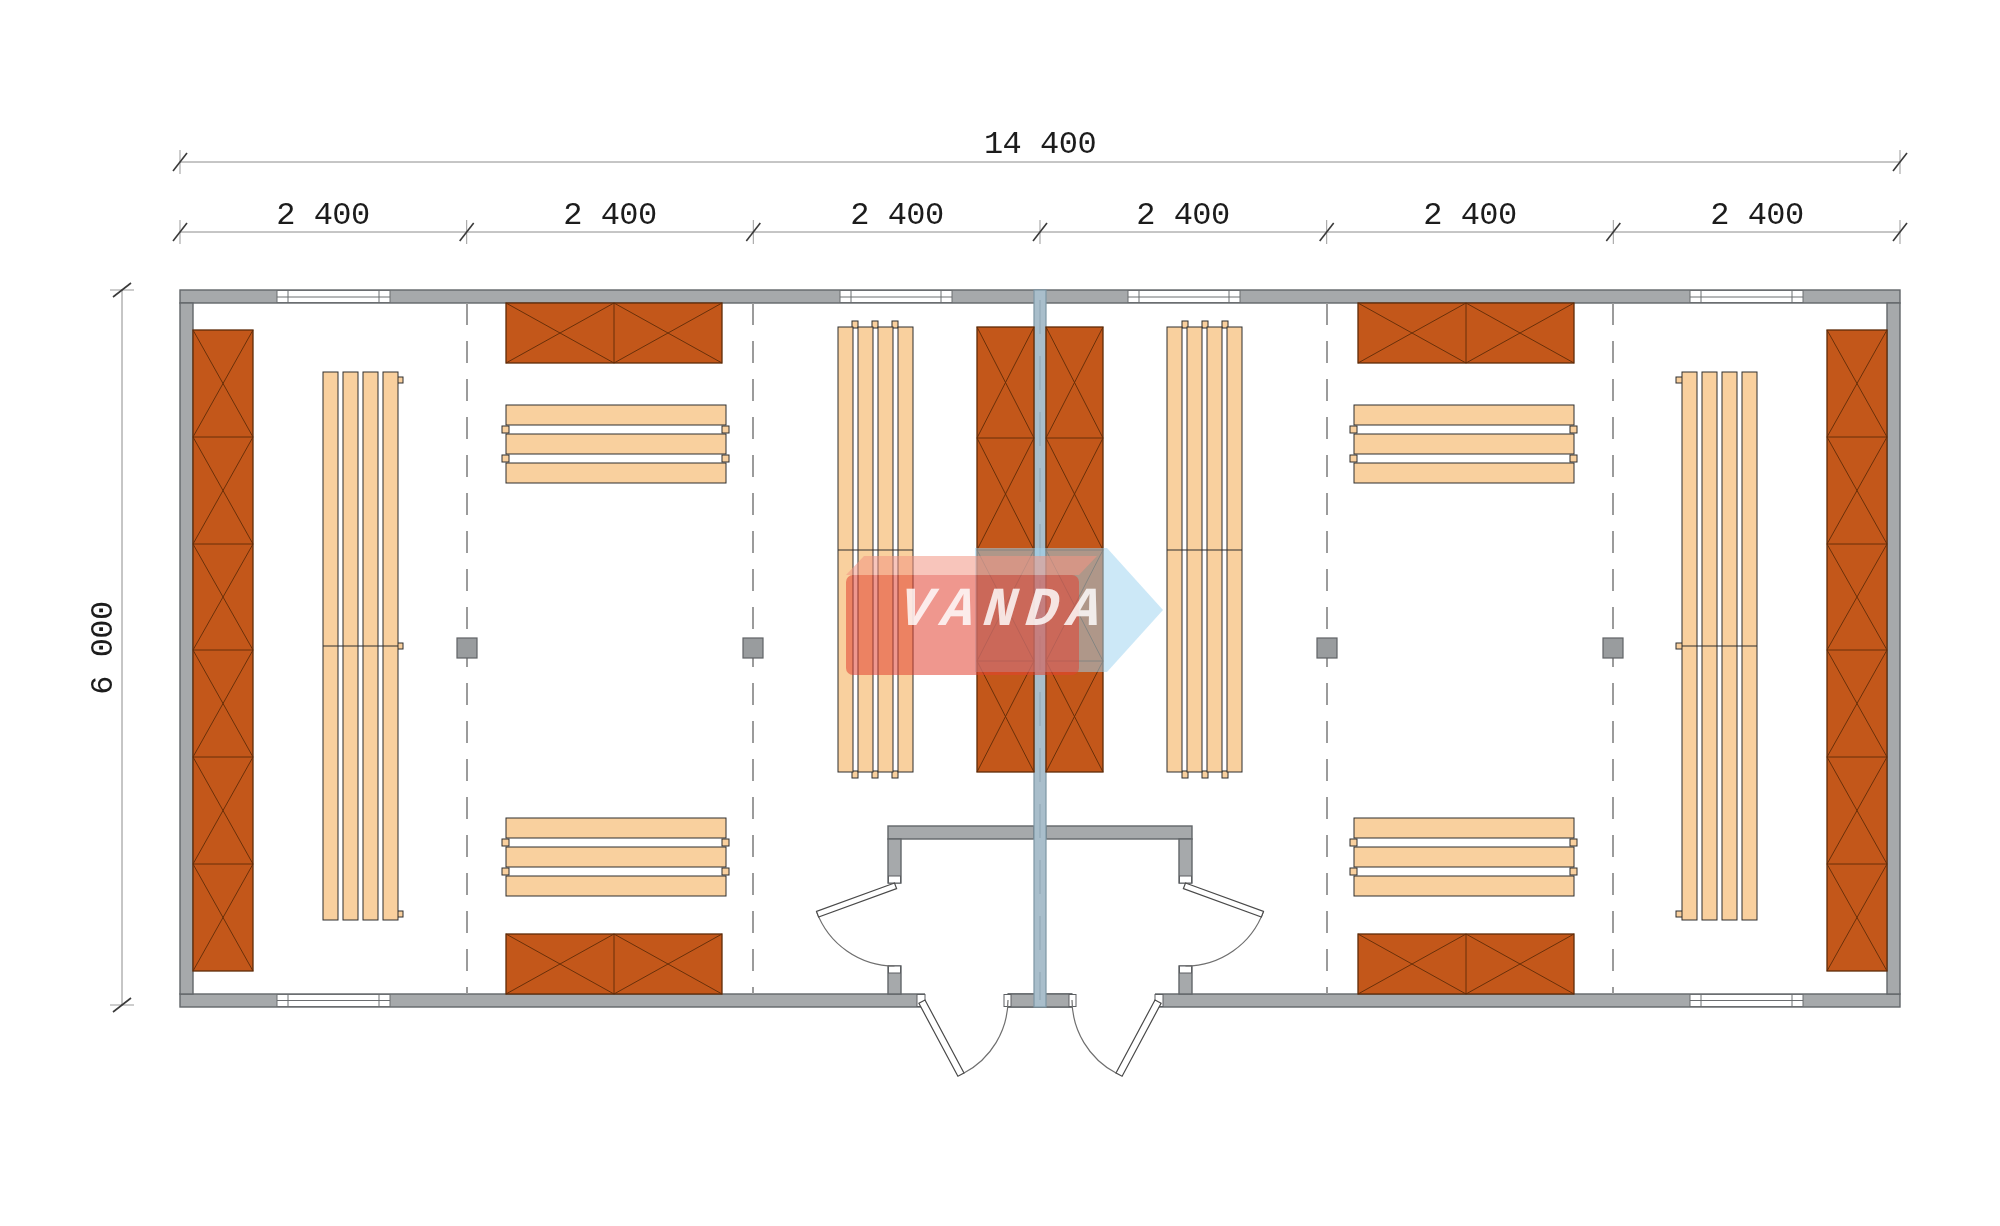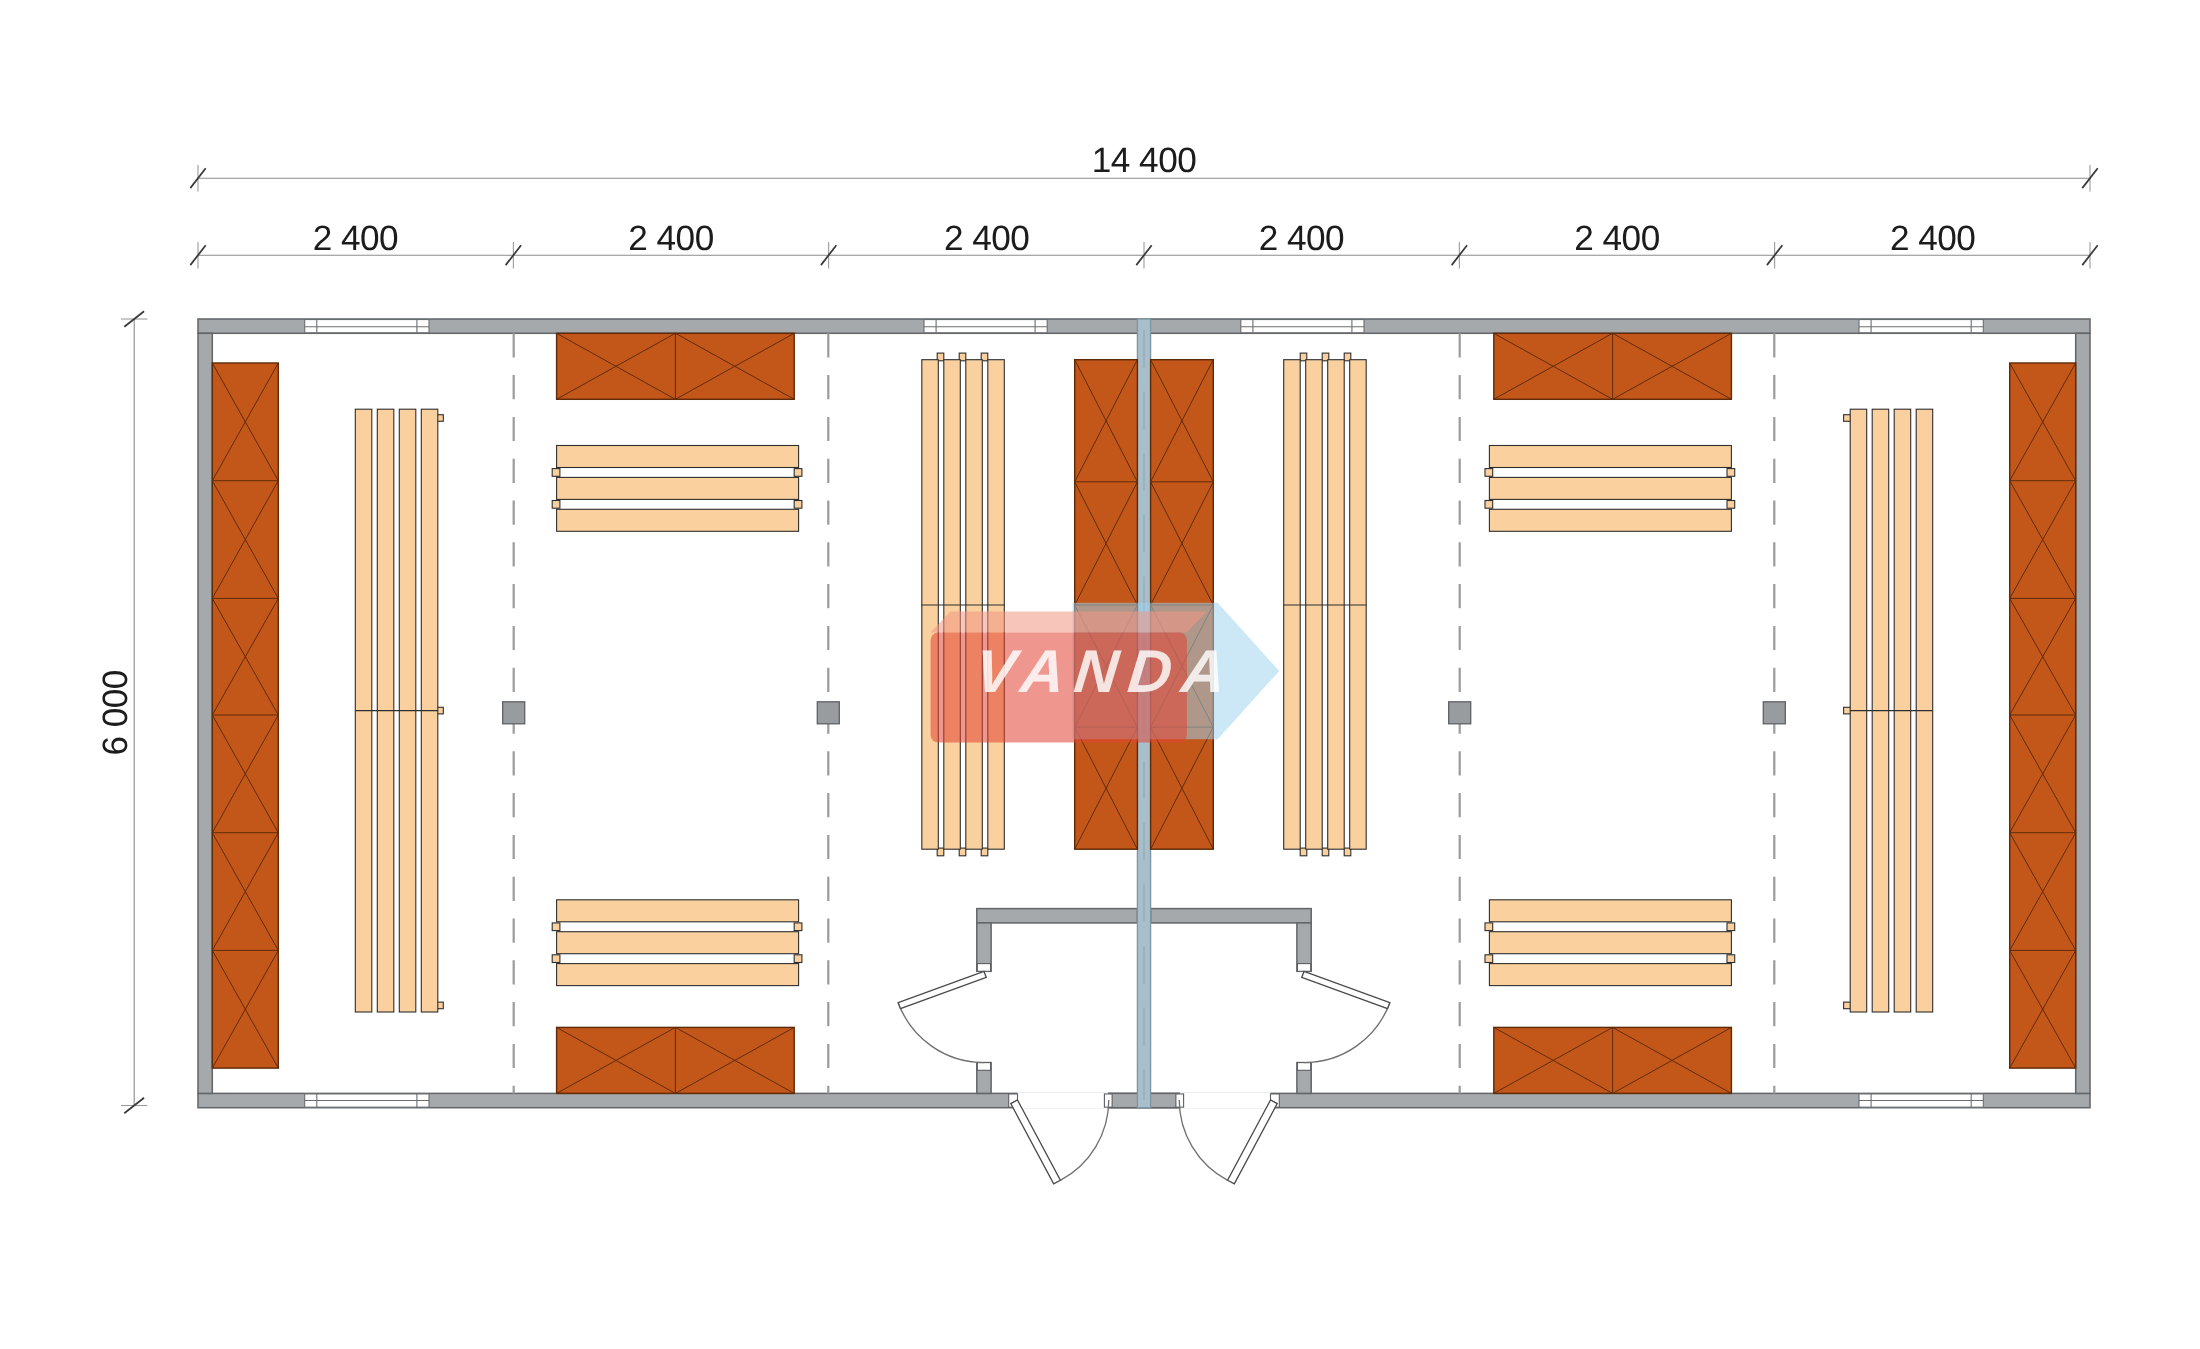--- a/index.html
+++ b/index.html
@@ -1,17 +1,17 @@
 <!DOCTYPE html>
 <html><head>
 <meta charset="utf-8">
 <style>
   html,body{margin:0;padding:0;background:#ffffff;}
   .plan{position:relative;width:2000px;height:1226px;background:#ffffff;overflow:hidden;
-        font-family:Liberation Sans, sans-serif;}
+        font-family:Liberation Mono, monospace;}
   .plan svg{position:absolute;left:0;top:0;}
   .dim-label{position:absolute;font-size:32px;line-height:1;color:#1c1c1c;
              letter-spacing:-0.5px;white-space:nowrap;transform:translate(-50%,-50%);}
   .dim-label.vert{transform:translate(-50%,-50%) rotate(-90deg);}
   .logo{position:absolute;left:845px;top:540px;width:320px;height:140px;z-index:5;pointer-events:none;}
   .logo-text{position:absolute;left:0;top:0;width:100%;height:100%;display:flex;align-items:center;
              justify-content:center;font-size:55px;font-weight:800;font-style:italic;
              letter-spacing:9px;color:rgba(255,255,255,0.82);transform:skewX(-6deg);}
 </style>
 </head>

